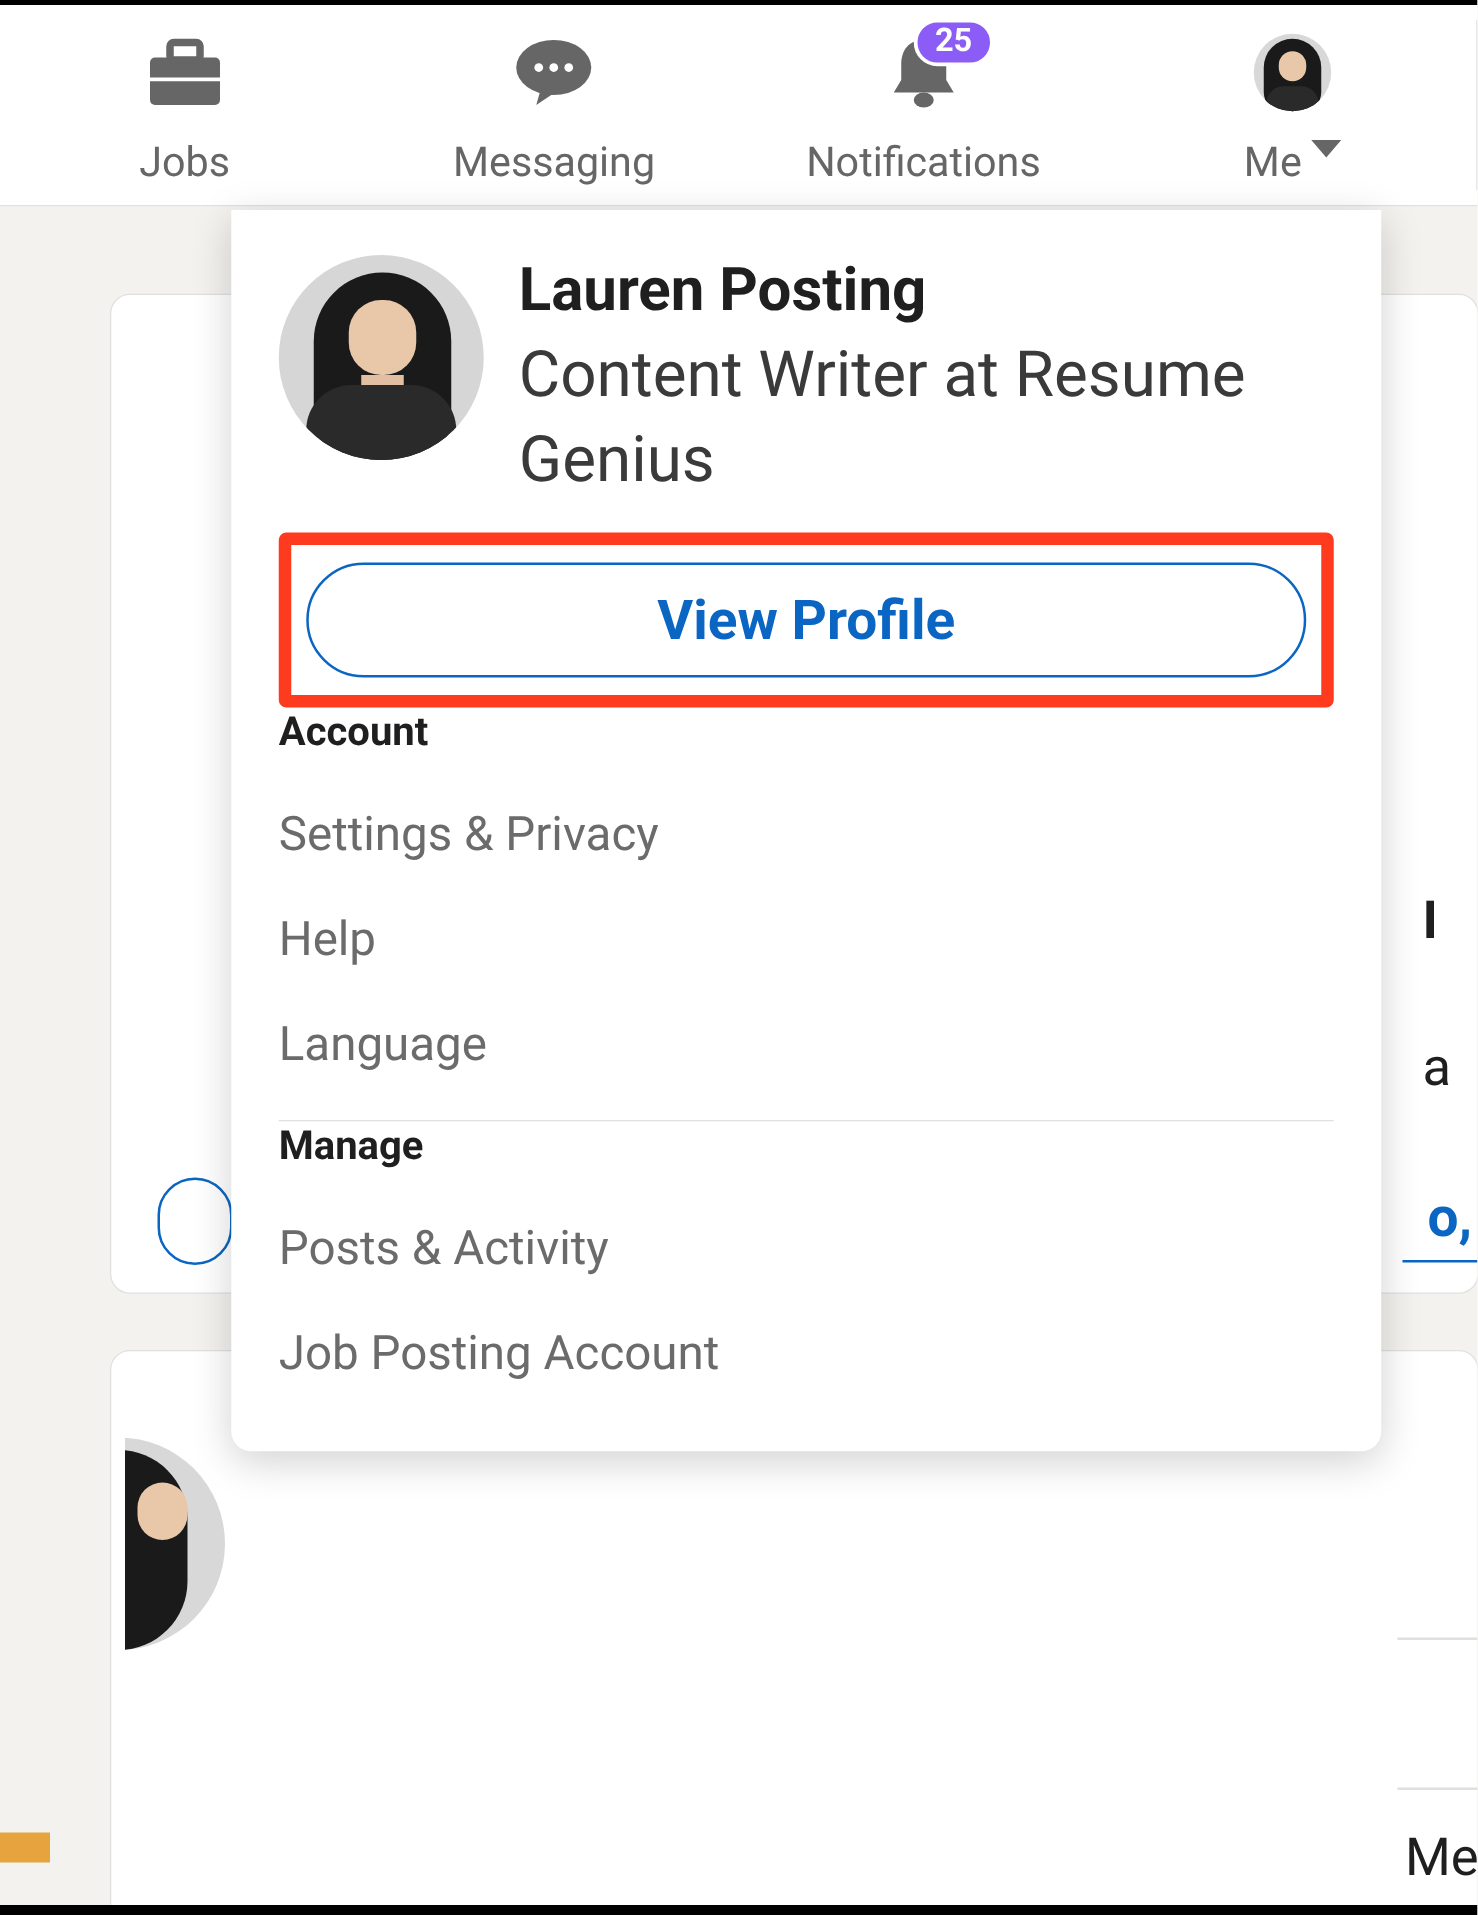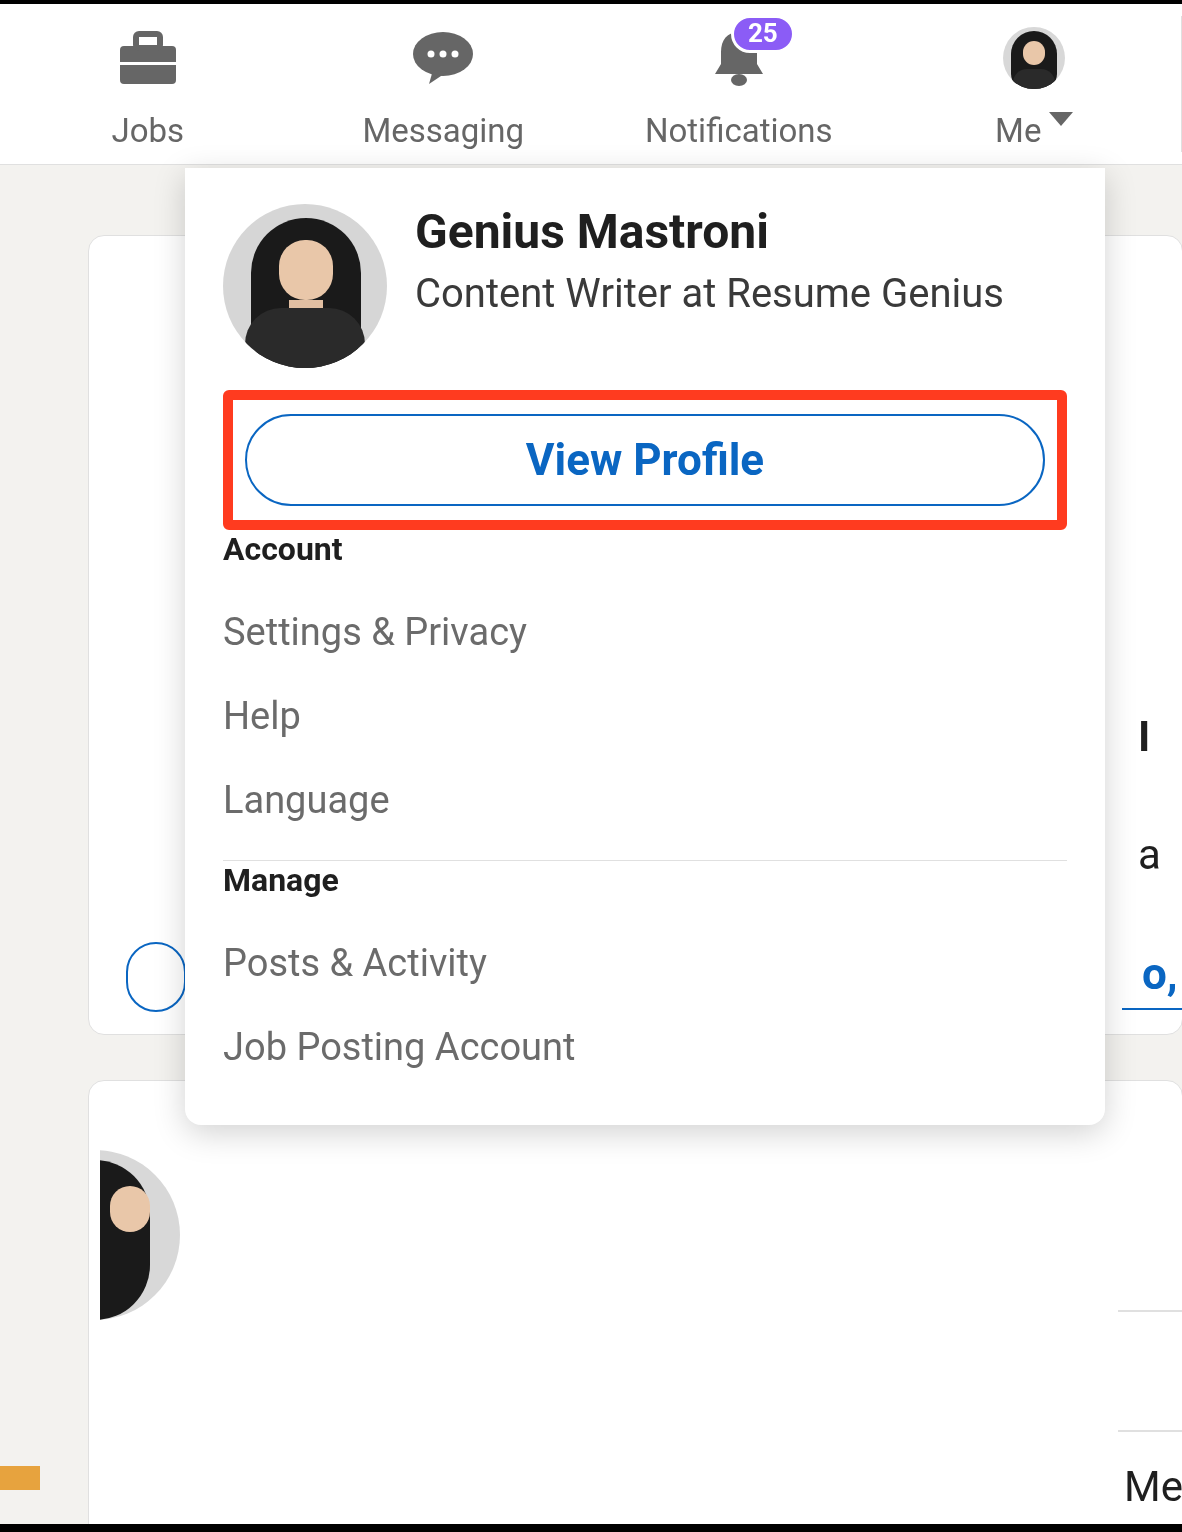--- a/index.html
+++ b/index.html
@@ -197,21 +197,21 @@
       flex: 1;
     }
     .profile-name {
       font-size: 48px;
       font-weight: 700;
       color: #1f1f1f;
       margin-bottom: 6px;
       line-height: 1.18;
     }
     .profile-headline {
-      font-size: 40px;
+      font-size: 51px;
       color: #3a3a3a;
       line-height: 1.35;
     }
     .highlight-box {
       border: 10px solid #ff3b1f;
       border-radius: 6px;
       padding: 14px 12px;
       margin-top: 22px;
     }
     .view-profile-btn {
@@ -411,21 +411,21 @@
 
 <div class="dropdown">
   <div class="profile-row">
     <div class="avatar-large">
       <div class="hair"></div>
       <div class="neck"></div>
       <div class="face2"></div>
       <div class="shirt"></div>
     </div>
     <div class="profile-text">
-      <div class="profile-name">Genius Mastroni</div>
+      <div class="profile-name">Lauren Posting</div>
       <div class="profile-headline">Content Writer at Resume Genius</div>
     </div>
   </div>
 
   <div class="highlight-box">
     <a class="view-profile-btn">View Profile</a>
   </div>
 
   <div class="section-heading">Account</div>
   <a class="menu-link">Settings &amp; Privacy</a>

